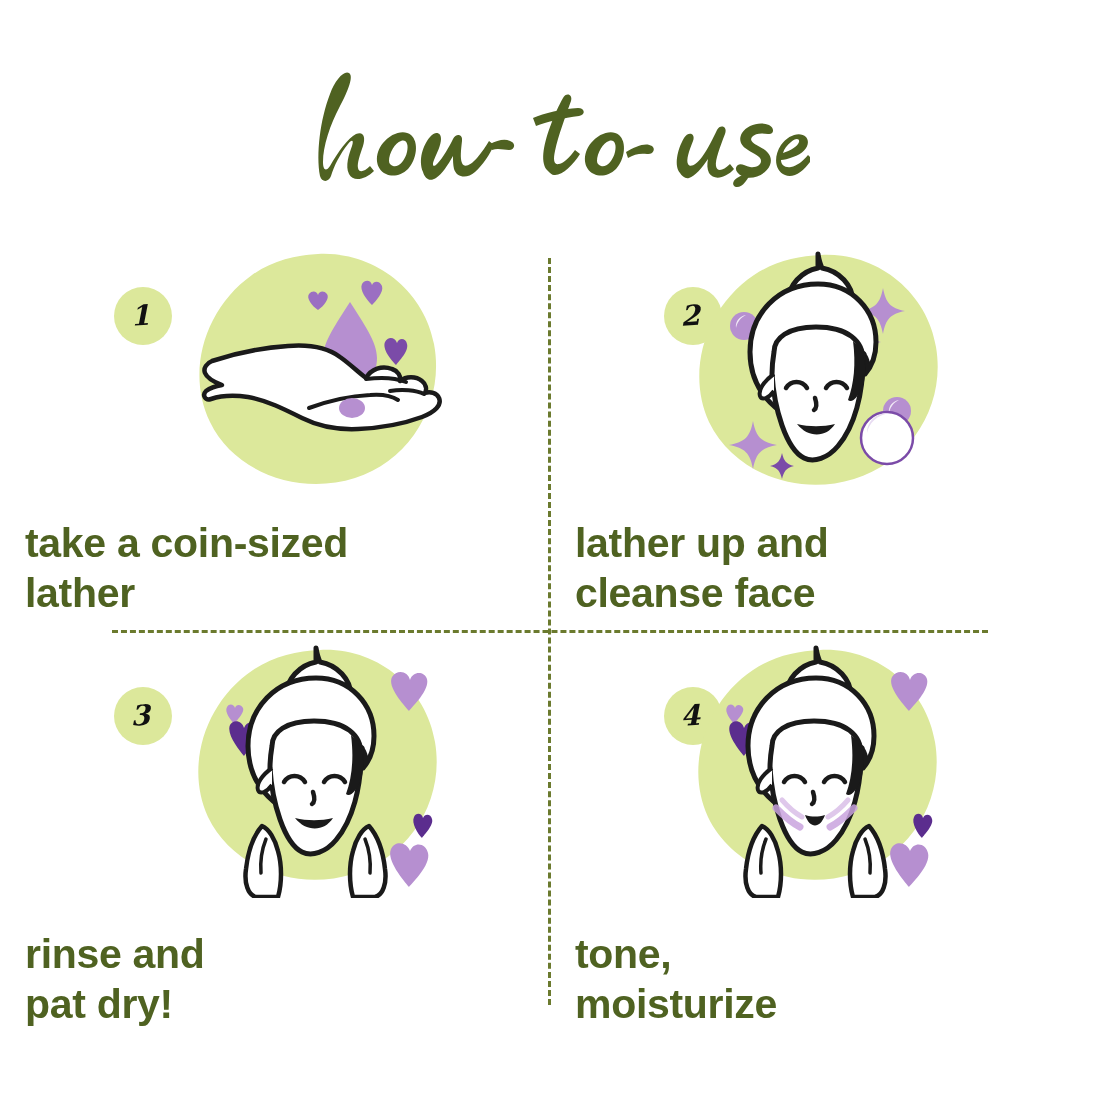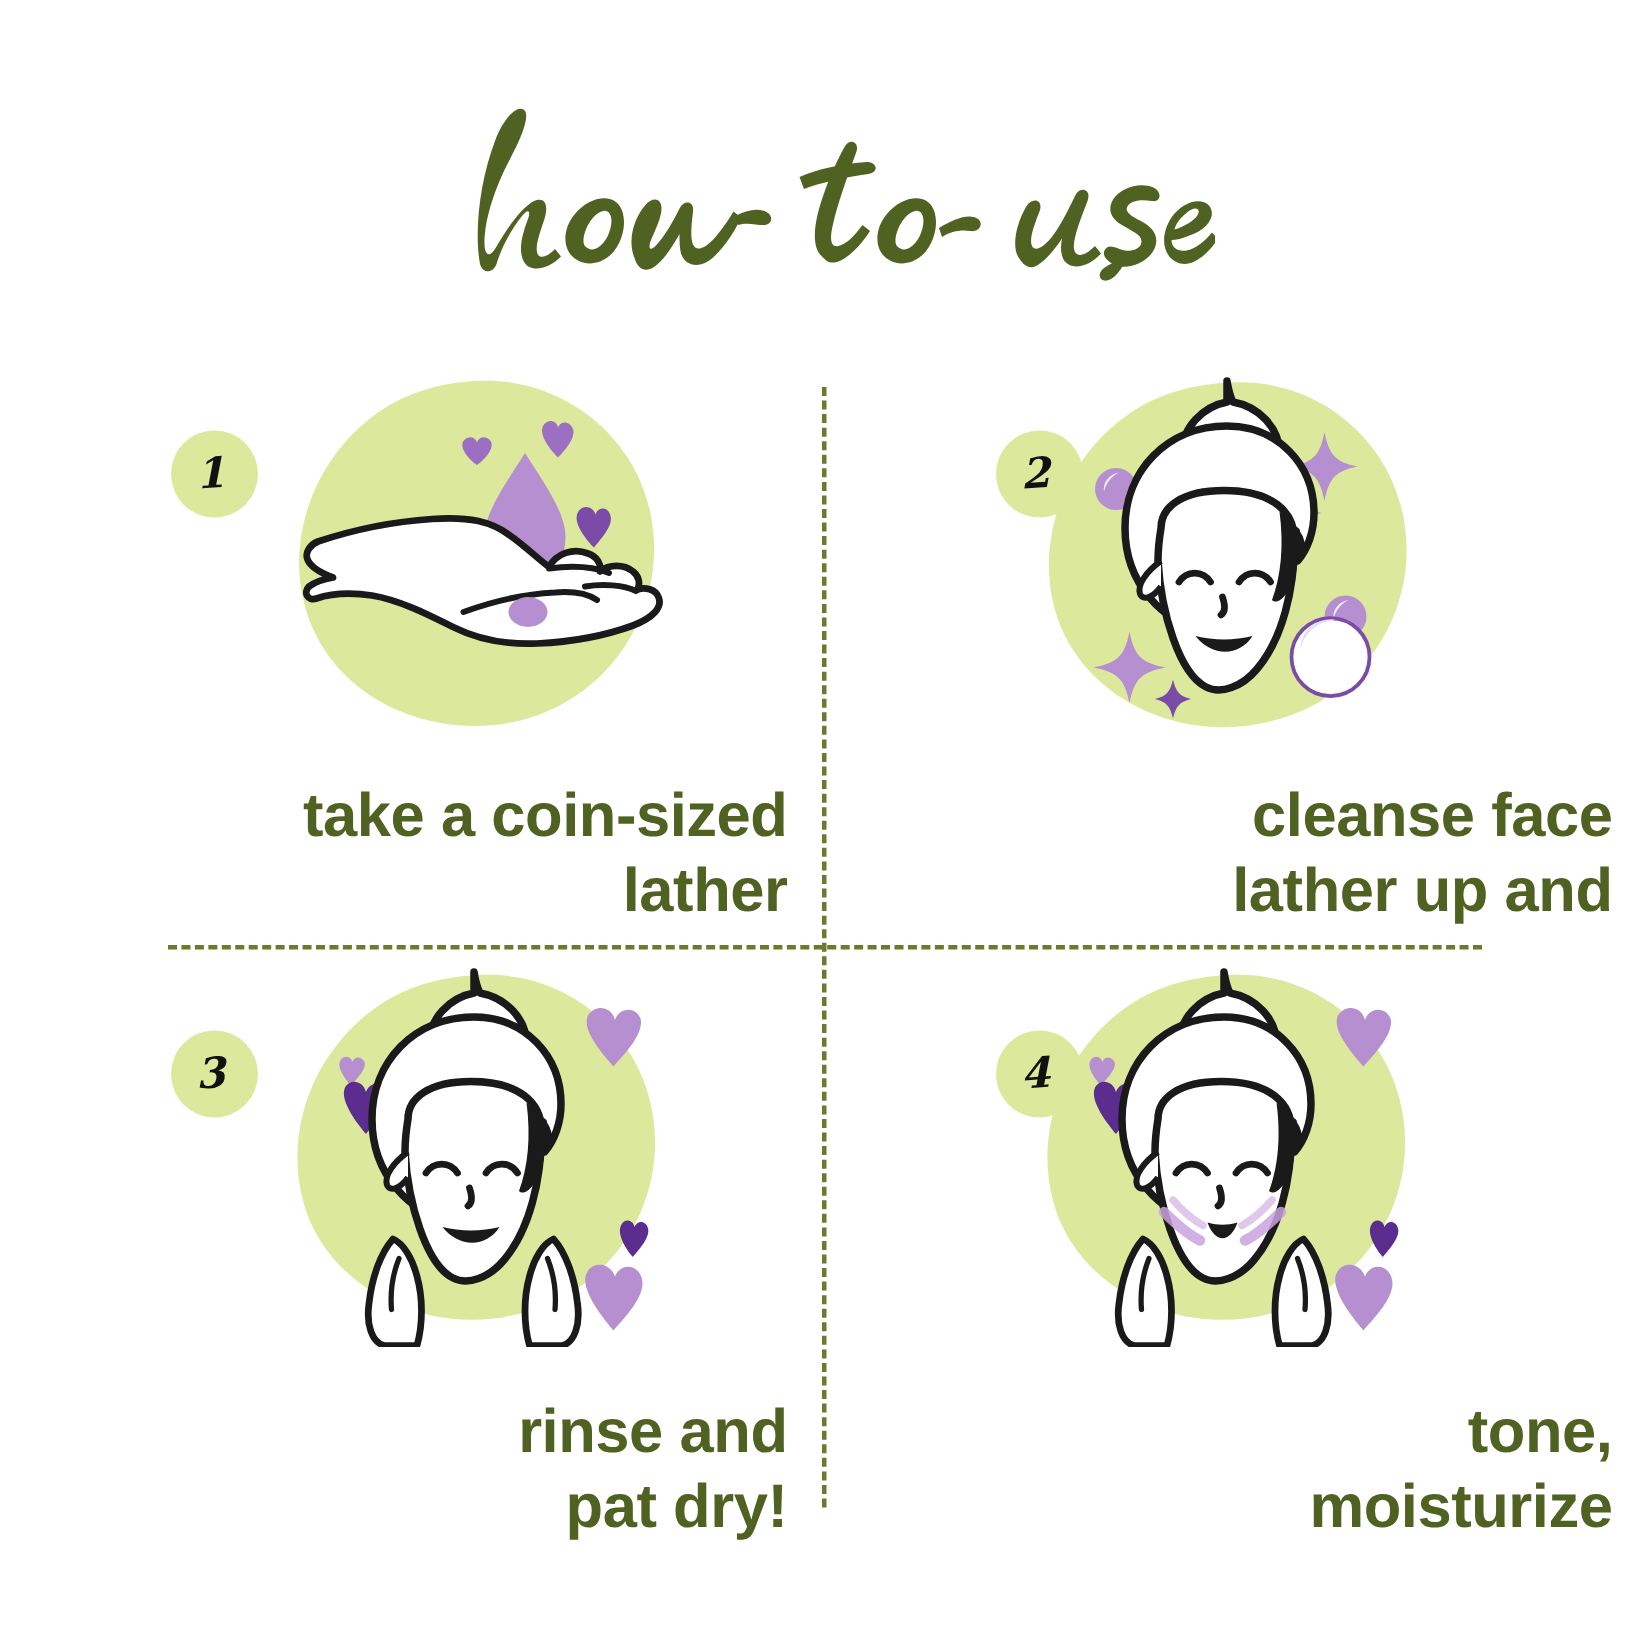--- a/index.html
+++ b/index.html
@@ -89,21 +89,21 @@
     top: 8px;
     width: 280px;
     height: 255px;
   }
   .cell-2 .art, .cell-4 .art { left: 128px; }
 
   .caption {
     position: absolute;
     left: 25px;
     width: 500px;
-    text-align: right;
+    text-align: left;
     font-family: "Liberation Sans", sans-serif;
     font-weight: bold;
     font-size: 41px;
     line-height: 1.22;
     color: #4F6221;
     letter-spacing: -0.3px;
   }
   .cell-1 .caption, .cell-2 .caption { top: 278px; }
   .cell-3 .caption, .cell-4 .caption { top: 294px; }
 </style>
@@ -209,22 +209,22 @@
 
         <path d="M108 140 C113 132 124 132 129 140" fill="none" stroke="#1A1A1A" stroke-width="4.5" stroke-linecap="round"></path>
         <path d="M148 140 C153 132 164 132 169 140" fill="none" stroke="#1A1A1A" stroke-width="4.5" stroke-linecap="round"></path>
 
         <path d="M137 150 C139 156 139 160 136 162" fill="none" stroke="#1A1A1A" stroke-width="4.5" stroke-linecap="round"></path>
 
         <path d="M119 176 C130 190 148 190 157 176 C145 179 131 179 119 176 Z" fill="#1A1A1A"></path>
       </svg>
     </div>
     <div class="caption">
+      <div>lather up and</div>
       <div>cleanse face</div>
-      <div>lather up and</div>
     </div>
   </div>
 
   <div class="cell cell-3">
     <div class="badge">
       <span class="badge-num">3</span>
     </div>
     <div class="art">
       <svg width="280" height="255" viewBox="0 0 280 255">
         <path d="M142 7 C198 4 248 44 257 99 C267 157 232 214 175 231 C117 249 54 224 30 174 C7 124 26 60 75 27 C96 13 119 8 142 7 Z" fill="#DCE89B"></path>

